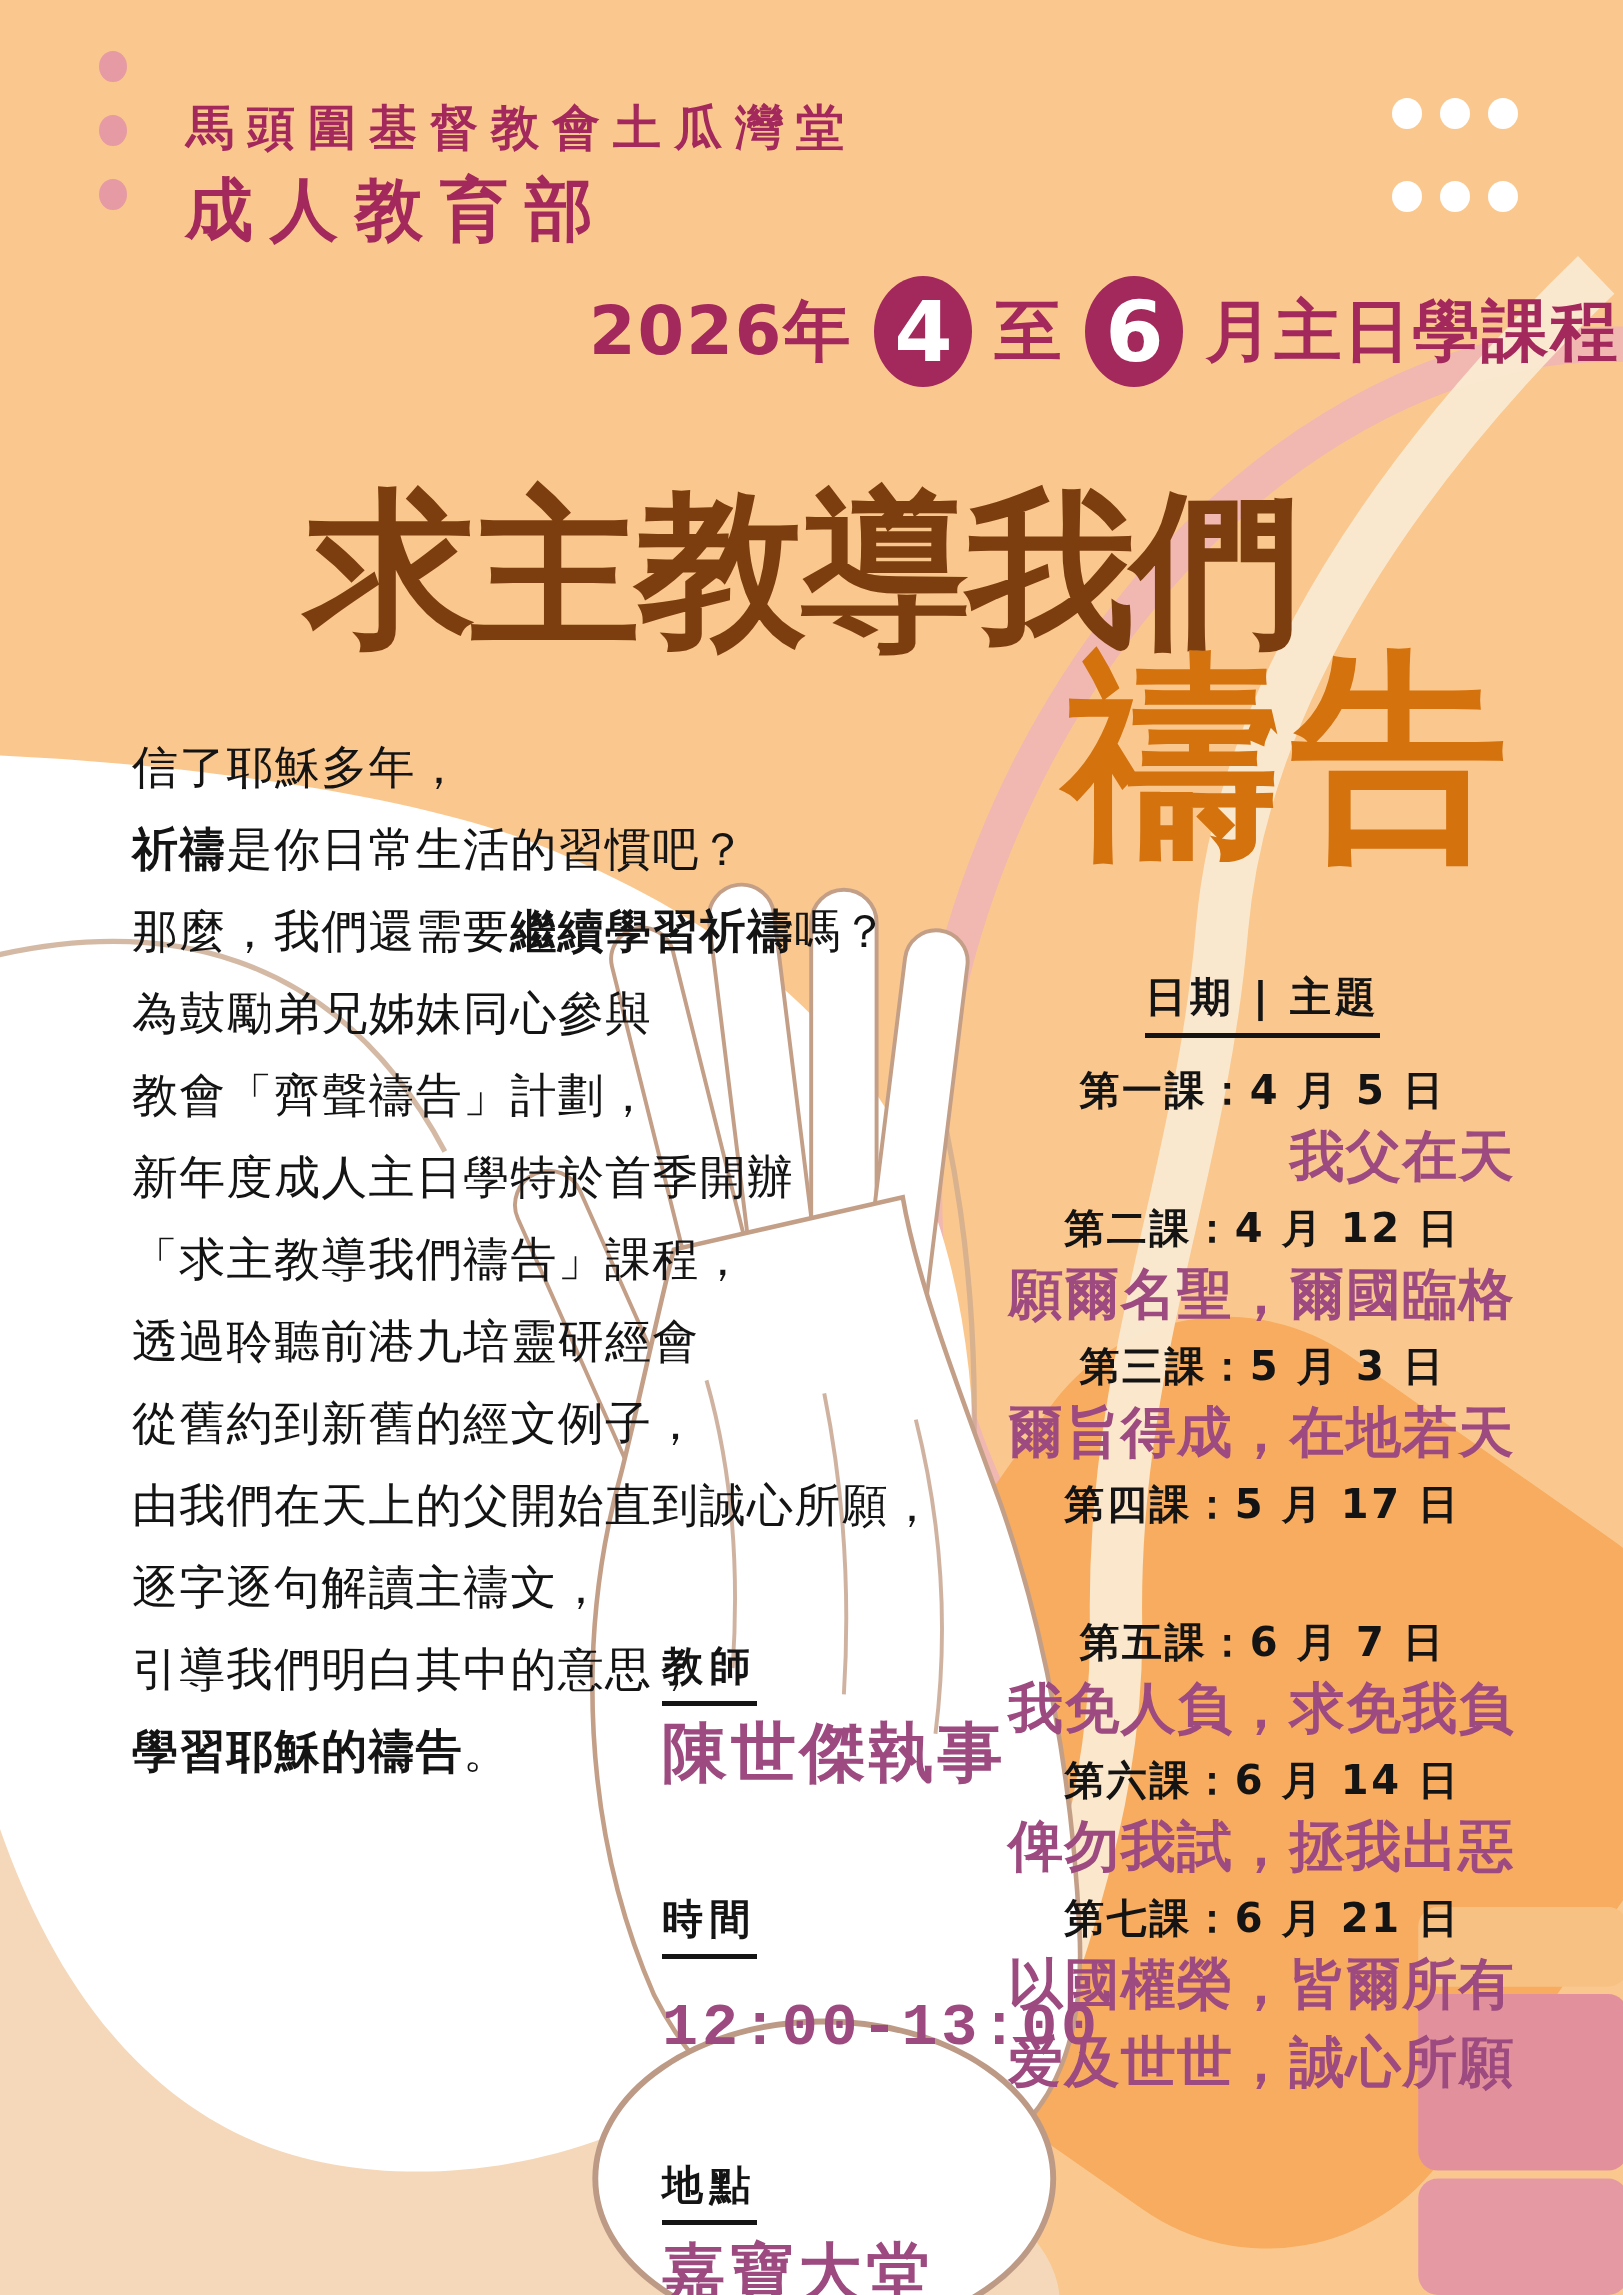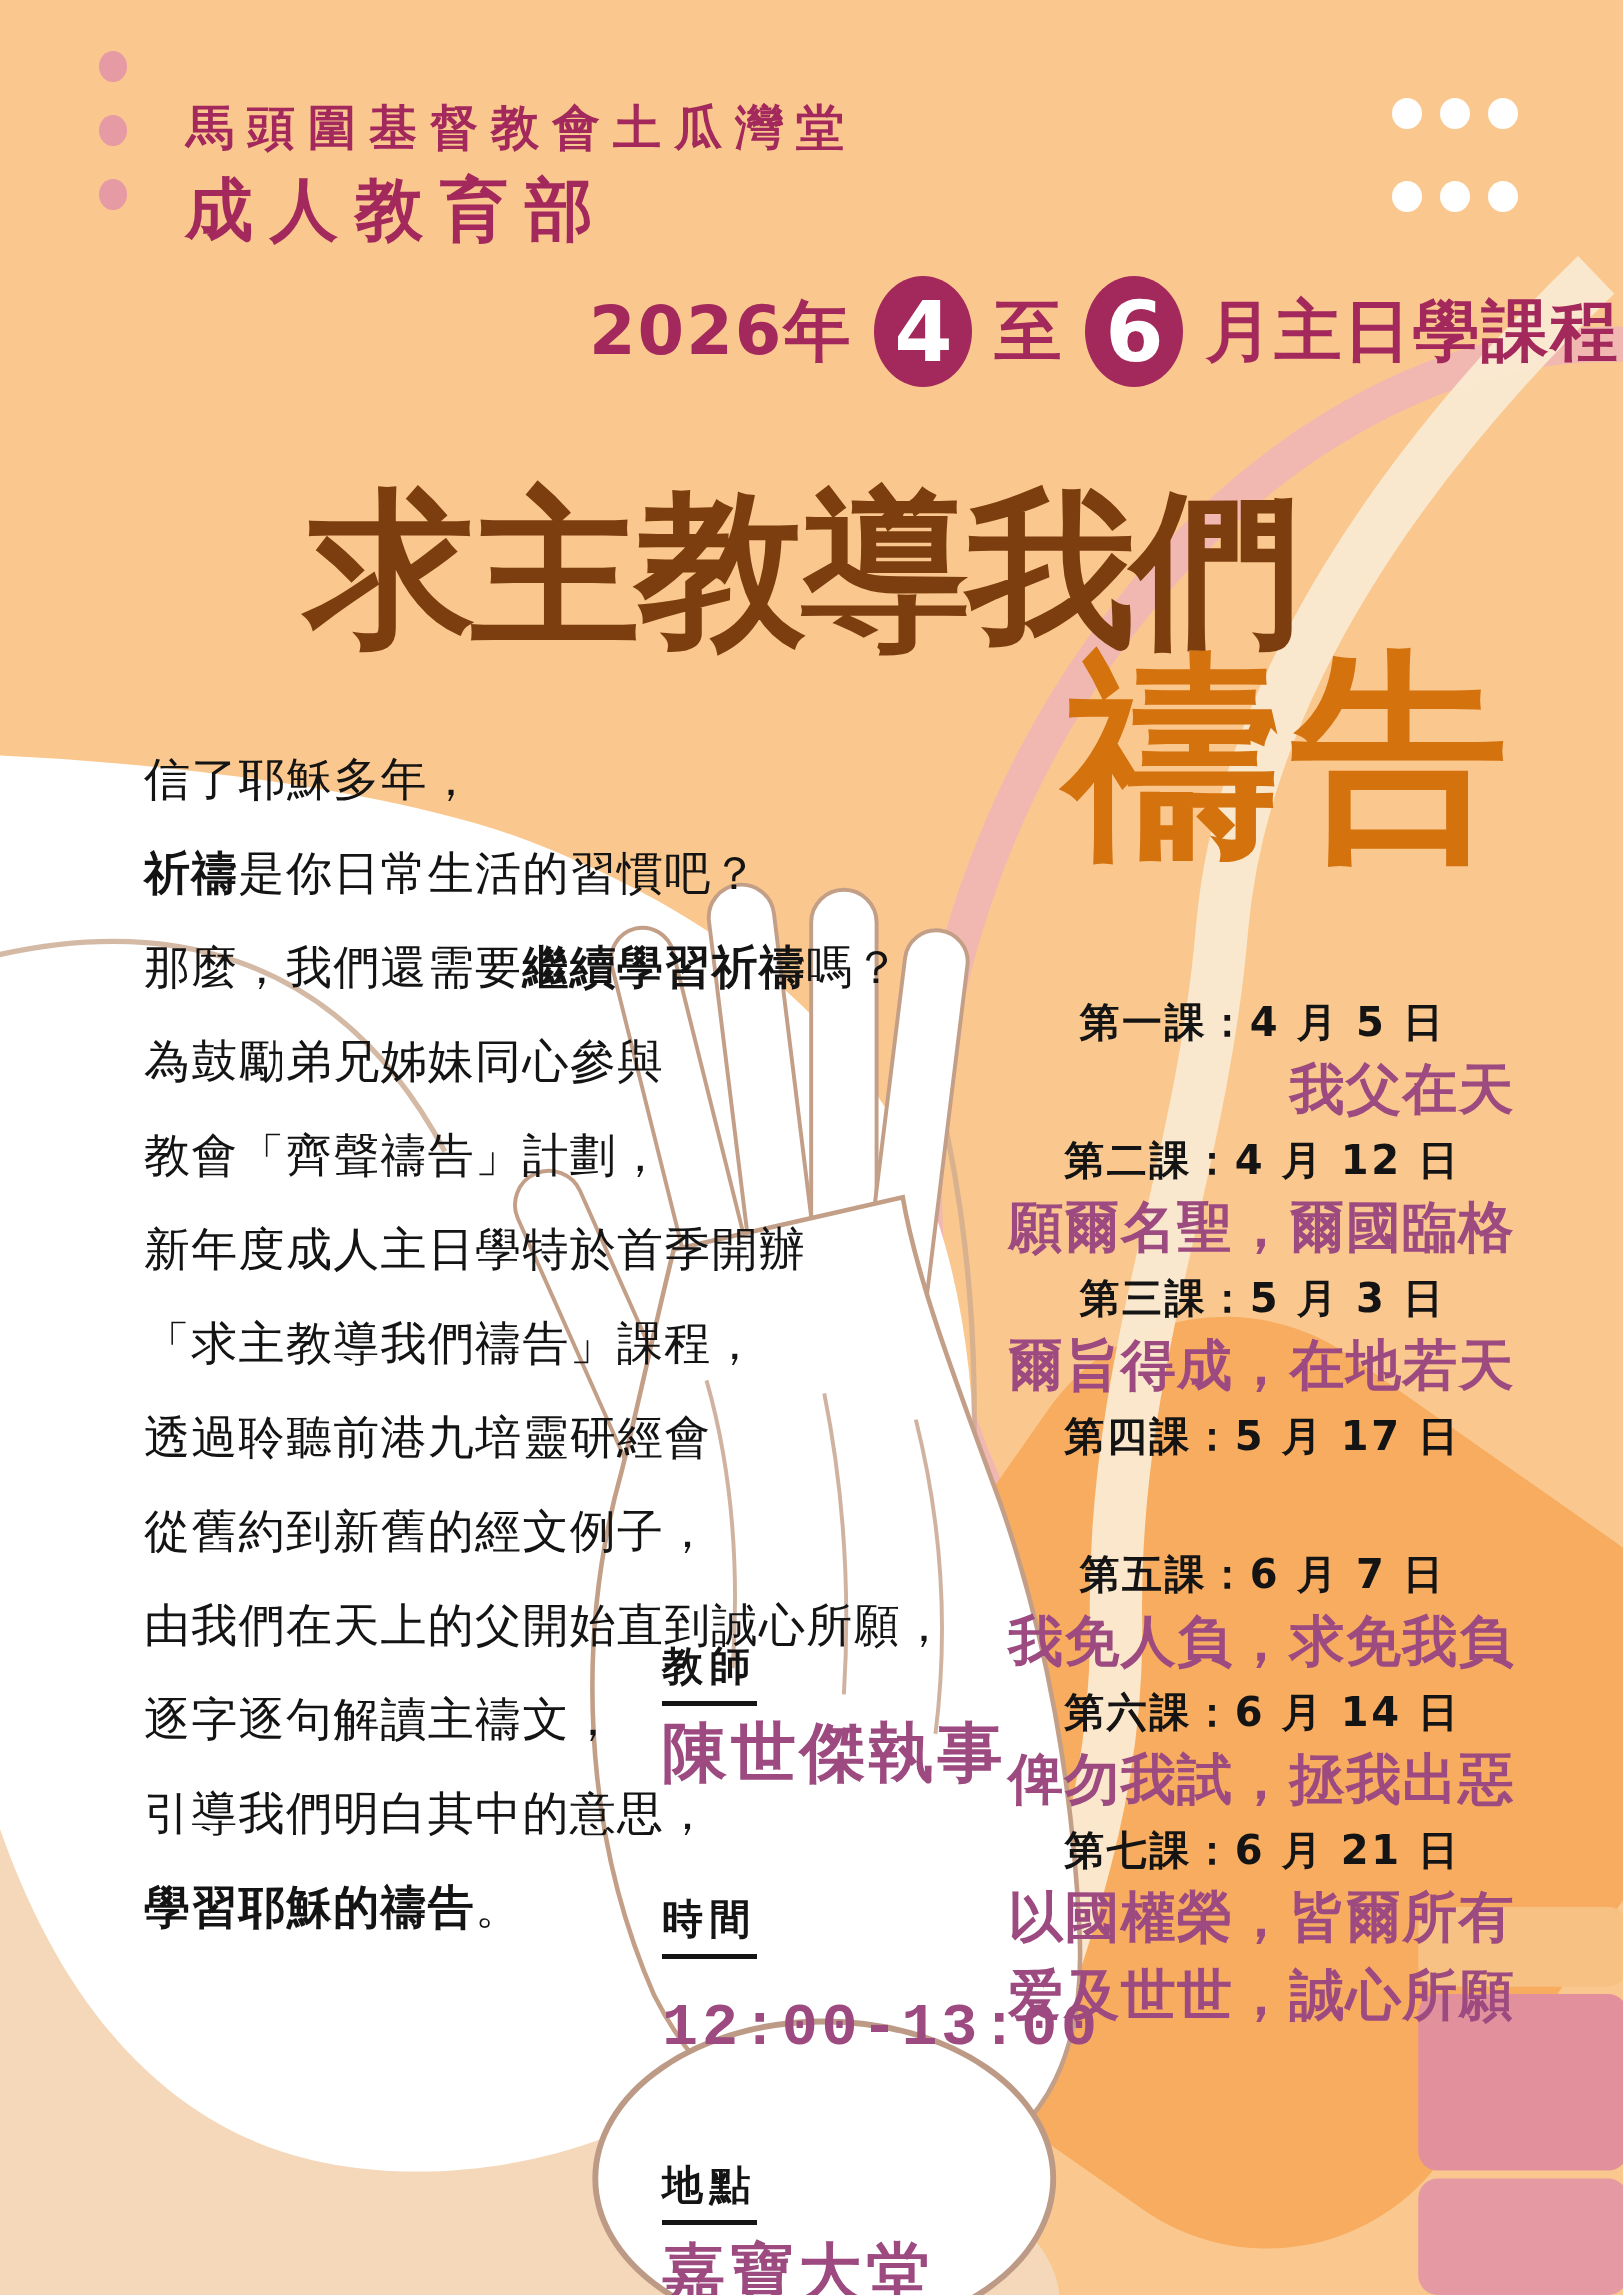--- a/index.html
+++ b/index.html
@@ -21,21 +21,21 @@
   .subtitle{left:589px;top:274px;height:115px;display:flex;align-items:center;gap:22px;
     font-size:67px;font-weight:900;letter-spacing:2px;color:var(--magenta,#A3285B);white-space:nowrap;}
   .num-badge{width:98px;height:111px;border-radius:50%;background:var(--magenta,#A3285B);
     color:#fff;display:flex;align-items:center;justify-content:center;font-size:84px;font-weight:900;letter-spacing:0;}
   .title-main{left:306px;top:458px;font-size:169px;font-weight:900;letter-spacing:-3.9px;
     color:var(--brown-title,#7C3E0E);white-space:nowrap;}
   .title-accent{left:1065px;top:614px;font-size:217px;font-weight:900;letter-spacing:9.2px;
     color:var(--orange-title,#D4720E);white-space:nowrap;}
   
   .intro{left:128px;top:724px;width:844px;color:var(--text-black,#141414);}
-  .intro-line{margin:16px;height:78px;line-height:78px;font-size:46px;font-weight:400;white-space:nowrap;letter-spacing:1.3px;}
+  .intro-line{margin:4px;height:78px;line-height:78px;font-size:46px;font-weight:400;white-space:nowrap;letter-spacing:1.3px;}
   .intro-line .b{font-weight:900;}
   
   .schedule{left:1001px;top:970px;width:523px;text-align:center;}
   .schedule-header{display:inline-block;font-size:41px;font-weight:900;letter-spacing:3.9px;
     color:var(--text-black,#141414);border-bottom:5.2px solid var(--text-black,#141414);padding-bottom:7.9px;}
   .lesson-list{margin-top:22px;}
   .lesson{height:138px;}
   .lesson-date{font-size:40px;font-weight:900;letter-spacing:2.6px;color:var(--text-black,#141414);line-height:60px;white-space:nowrap;}
   .lesson-theme{font-size:55px;font-weight:900;letter-spacing:1.3px;color:var(--purple,#9C4A80);
     line-height:68px;margin-top:2.6px;text-align:right;padding-right:9.2px;white-space:nowrap;}
@@ -147,20 +147,21 @@
       <p class="intro-line"><span>「求主教導我們禱告」課程，</span></p>
       <p class="intro-line"><span>透過聆聽前港九培靈研經會</span></p>
       <p class="intro-line"><span>從舊約到新舊的經文例子，</span></p>
       <p class="intro-line"><span>由我們在天上的父開始直到誠心所願，</span></p>
       <p class="intro-line"><span>逐字逐句解讀主禱文，</span></p>
       <p class="intro-line"><span>引導我們明白其中的意思，</span></p>
       <p class="intro-line"><span class="b">學習耶穌的禱告</span><span>。</span></p>
     </div>
 
   <div class="abs schedule">
+    <div class="schedule-header">日期 | 主題</div>
     <div class="lesson-list">
         <div class="lesson">
           <div class="lesson-date">第一課：4 月 5 日</div>
           <div class="lesson-theme">我父在天</div>
         </div>
         <div class="lesson">
           <div class="lesson-date">第二課：4 月 12 日</div>
           <div class="lesson-theme">願爾名聖，爾國臨格</div>
         </div>
         <div class="lesson">

